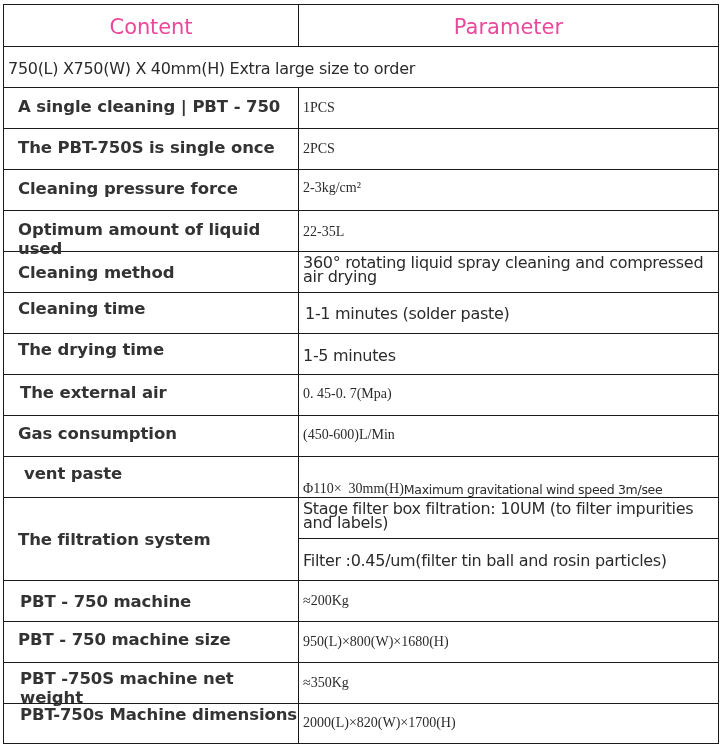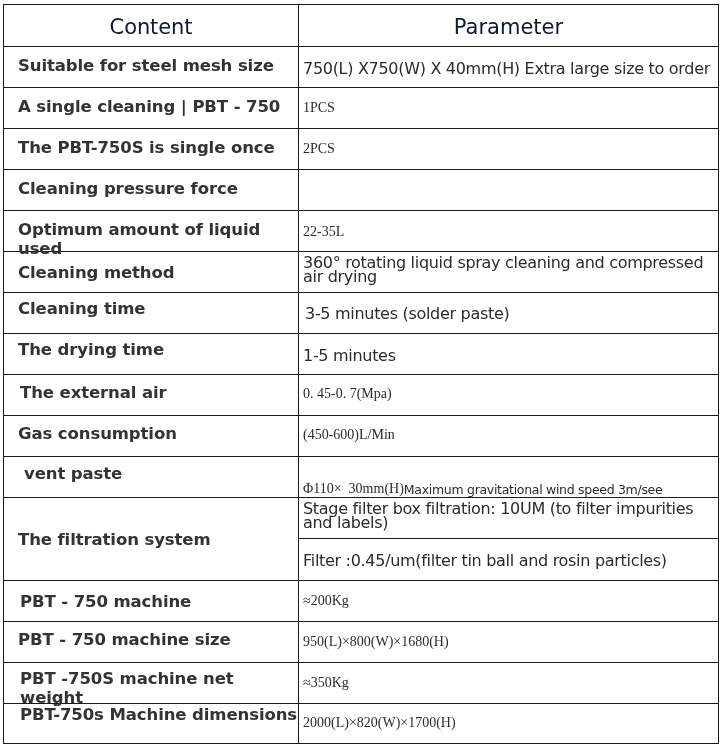--- a/index.html
+++ b/index.html
@@ -20,71 +20,71 @@
     }
     .c2 {
       flex: 1; box-sizing: border-box; padding-left: 4px;
       display: flex; align-items: flex-start; padding-top: 11px;
       font-size: 16px; color: #2b2b2b;
     }
     .sans { font-family: "DejaVu Sans", sans-serif; font-size: 16px; letter-spacing: -0.3px; }
     .serif { font-family: "Liberation Serif", serif; font-size: 14px; }
     .head .c1, .head .c2 {
       font-family: "DejaVu Sans", sans-serif; font-weight: normal; font-size: 21px;
-      justify-content: center; padding-left: 0; padding-top: 10px; color: #0f172a;
+      justify-content: center; padding-left: 0; padding-top: 10px; color: #ec4899;
     }
     .two-line { line-height: 14px; padding-top: 4px; }
     .mid { align-items: center; padding-top: 0; text-align: right; }
     .small { font-family: "DejaVu Sans", sans-serif; font-size: 12.5px; letter-spacing: -0.3px; margin-top: 38px; }
     .stack { flex: 1; display: flex; flex-direction: column; }
     .sub { box-sizing: border-box; padding-left: 4px; display: flex; align-items: flex-start; }
     .sub + .sub { border-top: 1.5px solid #1a1a1a; }
   </style>
 </head>
 <body>
 
 <div class="table">
 
   <div class="row head" style="height:41px">
     <div class="c1">Content</div>
     <div class="c2">Parameter</div>
   </div>
 
   <div class="row" style="height:41px">
-    <div class="c1">Suitable for steel mesh size</div>
     <div class="c2 sans" style="padding-top:12px">750(L) X750(W) X 40mm(H) Extra large size to order</div>
   </div>
 
   <div class="row" style="height:41px">
     <div class="c1">A single cleaning | PBT - 750</div>
     <div class="c2 serif" style="padding-top:12px">1PCS</div>
   </div>
 
   <div class="row" style="height:41px">
     <div class="c1">The PBT-750S is single once</div>
     <div class="c2 serif" style="padding-top:12px">2PCS</div>
   </div>
 
   <div class="row" style="height:41px">
     <div class="c1">Cleaning pressure force</div>
+    <div class="c2 serif" style="padding-top:10px">2-3kg/cm²</div>
   </div>
 
   <div class="row" style="height:41px">
     <div class="c1">Optimum amount of liquid used</div>
     <div class="c2 serif" style="padding-top:13px">22-35L</div>
   </div>
 
   <div class="row" style="height:41px">
     <div class="c1" style="padding-top:11px">Cleaning method</div>
     <div class="c2 sans two-line">360° rotating liquid spray cleaning and compressed air drying</div>
   </div>
 
   <div class="row" style="height:41px">
     <div class="c1" style="padding-top:6px">Cleaning time</div>
-    <div class="c2 sans" style="padding-left:6px; padding-top:11px">3-5 minutes (solder paste)</div>
+    <div class="c2 sans" style="padding-left:6px; padding-top:11px">1-1 minutes (solder paste)</div>
   </div>
 
   <div class="row" style="height:41px">
     <div class="c1" style="padding-top:6px">The drying time</div>
     <div class="c2 sans" style="padding-top:12px">1-5 minutes</div>
   </div>
 
   <div class="row" style="height:41px">
     <div class="c1" style="padding-left:16px; padding-top:8px">The external air</div>
     <div class="c2 serif" style="padding-top:11px">0. 45-0. 7(Mpa)</div>

